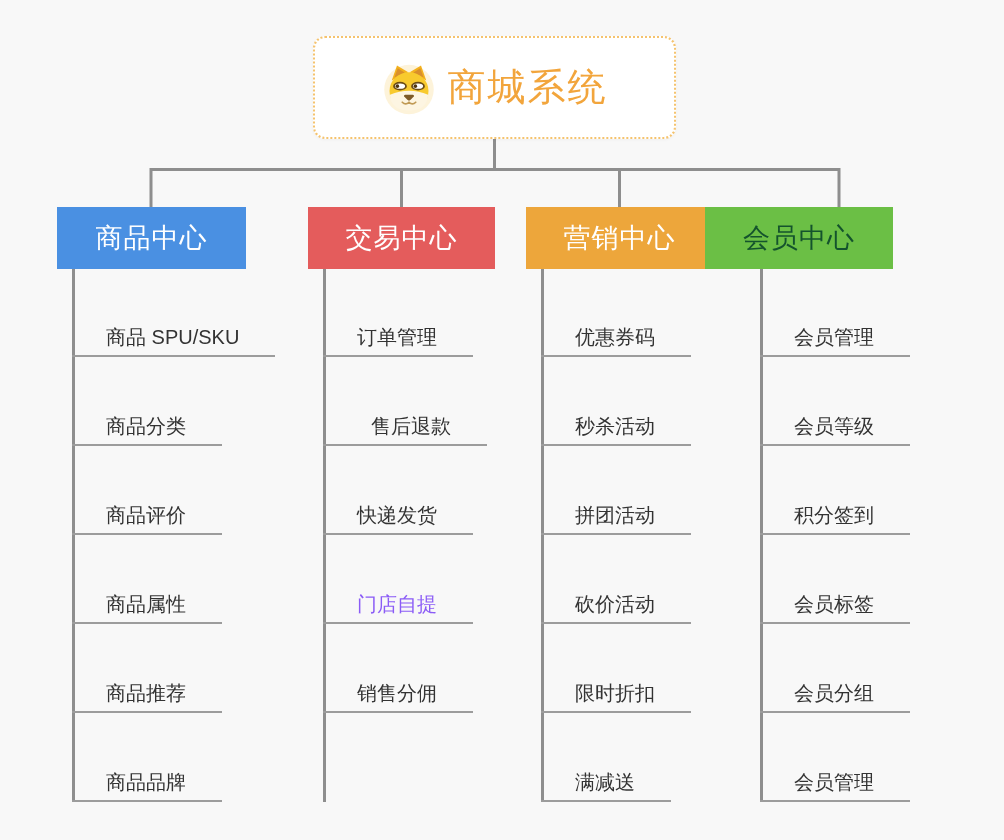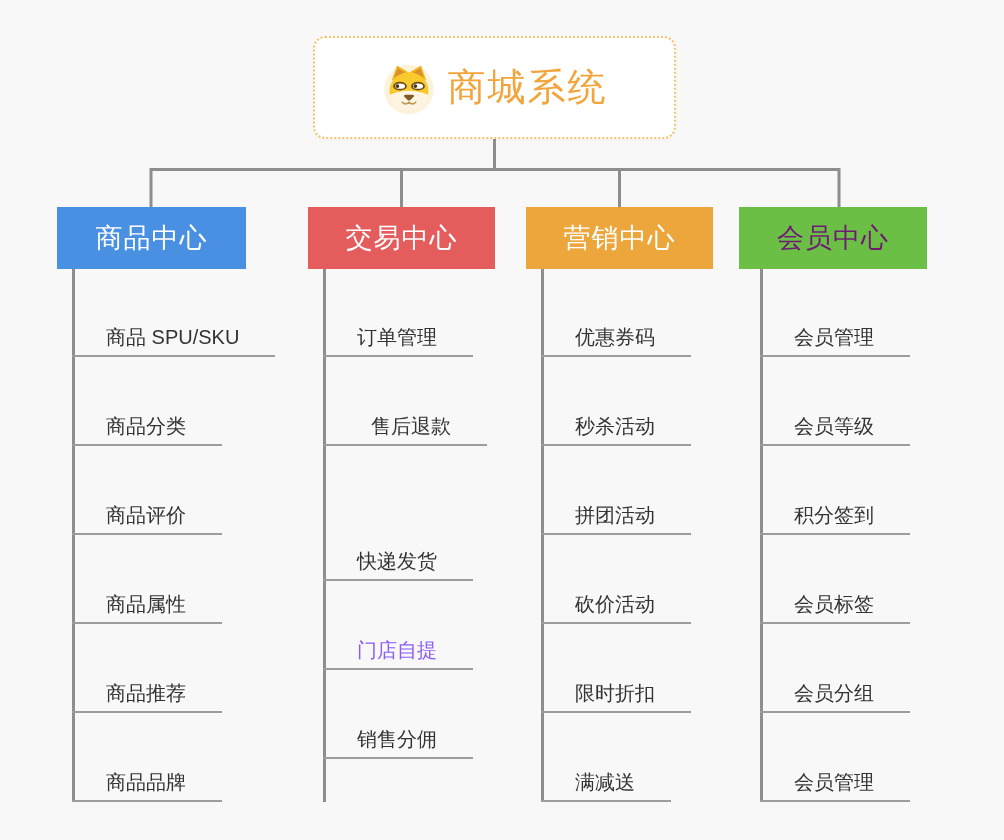--- a/index.html
+++ b/index.html
@@ -147,21 +147,21 @@
       </div>
       <div class="branch-node" style="left: 308px; width: 187px; background: rgb(228, 92, 92); color: rgb(255, 255, 255);">交易中心</div>
       <div class="branch-spine" style="left: 323px; background: rgb(142, 142, 142);"></div>
       <div class="leaf-list" style="left: 323px;">
         <div class="leaf" style="border-bottom-color: rgb(156, 156, 156);">
           <span class="leaf-label" style="color: rgb(51, 51, 51);">订单管理</span>
         </div>
         <div class="leaf" style="border-bottom-color: rgb(156, 156, 156); padding-left: 48px;">
           <span class="leaf-label" style="color: rgb(51, 51, 51);">售后退款</span>
         </div>
-        <div class="leaf" style="border-bottom-color: rgb(156, 156, 156); margin-top: 46px;">
+        <div class="leaf" style="border-bottom-color: rgb(156, 156, 156);">
           <span class="leaf-label" style="color: rgb(51, 51, 51);">快递发货</span>
         </div>
         <div class="leaf" style="border-bottom-color: rgb(156, 156, 156);">
           <span class="leaf-label" style="color: #8b5cf6;">门店自提</span>
         </div>
         <div class="leaf" style="border-bottom-color: rgb(156, 156, 156);">
           <span class="leaf-label" style="color: rgb(51, 51, 51);">销售分佣</span>
         </div>
       </div>
       <div class="branch-node" style="left: 526px; width: 187px; background: rgb(237, 166, 59); color: rgb(255, 255, 255);">营销中心</div>
@@ -179,21 +179,21 @@
         <div class="leaf" style="border-bottom-color: rgb(156, 156, 156);">
           <span class="leaf-label" style="color: rgb(51, 51, 51);">砍价活动</span>
         </div>
         <div class="leaf" style="border-bottom-color: rgb(156, 156, 156);">
           <span class="leaf-label" style="color: rgb(51, 51, 51);">限时折扣</span>
         </div>
         <div class="leaf" style="border-bottom-color: rgb(156, 156, 156);">
           <span class="leaf-label" style="color: rgb(51, 51, 51); text-align: center;">满减送</span>
         </div>
       </div>
-      <div class="branch-node" style="left: 739px; width: 188px; background: rgb(107, 191, 69); color: #701a75;">会员中心</div>
+      <div class="branch-node" style="left: 705px; width: 188px; background: rgb(107, 191, 69); color: #14532d;">会员中心</div>
       <div class="branch-spine" style="left: 760px; background: rgb(142, 142, 142);"></div>
       <div class="leaf-list" style="left: 760px;">
         <div class="leaf" style="border-bottom-color: rgb(156, 156, 156);">
           <span class="leaf-label" style="color: rgb(51, 51, 51);">会员管理</span>
         </div>
         <div class="leaf" style="border-bottom-color: rgb(156, 156, 156);">
           <span class="leaf-label" style="color: rgb(51, 51, 51);">会员等级</span>
         </div>
         <div class="leaf" style="border-bottom-color: rgb(156, 156, 156);">
           <span class="leaf-label" style="color: rgb(51, 51, 51);">积分签到</span>

